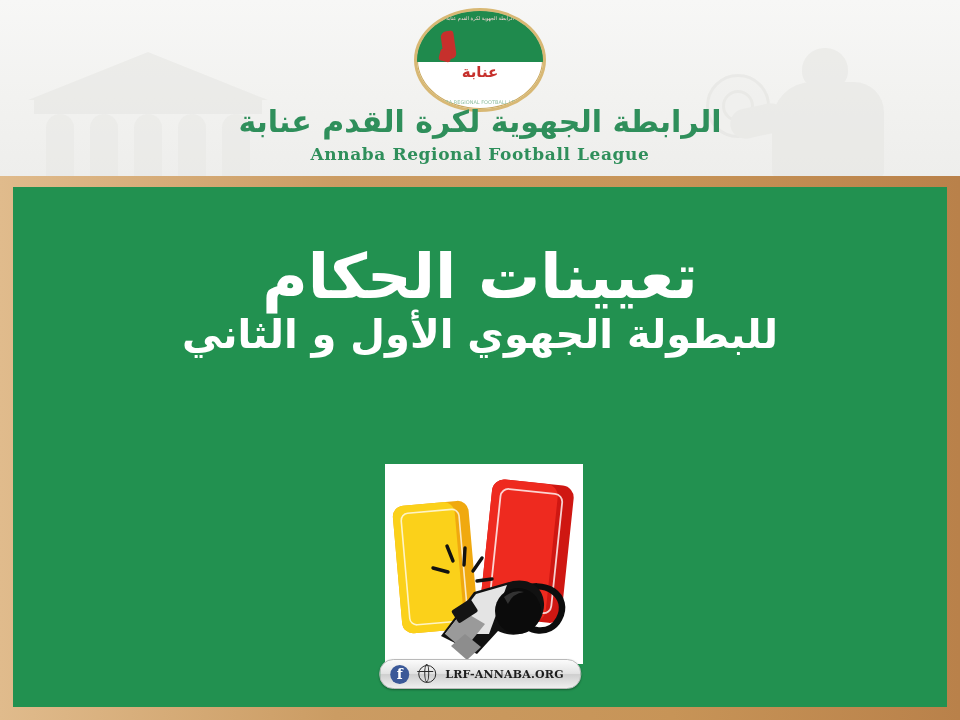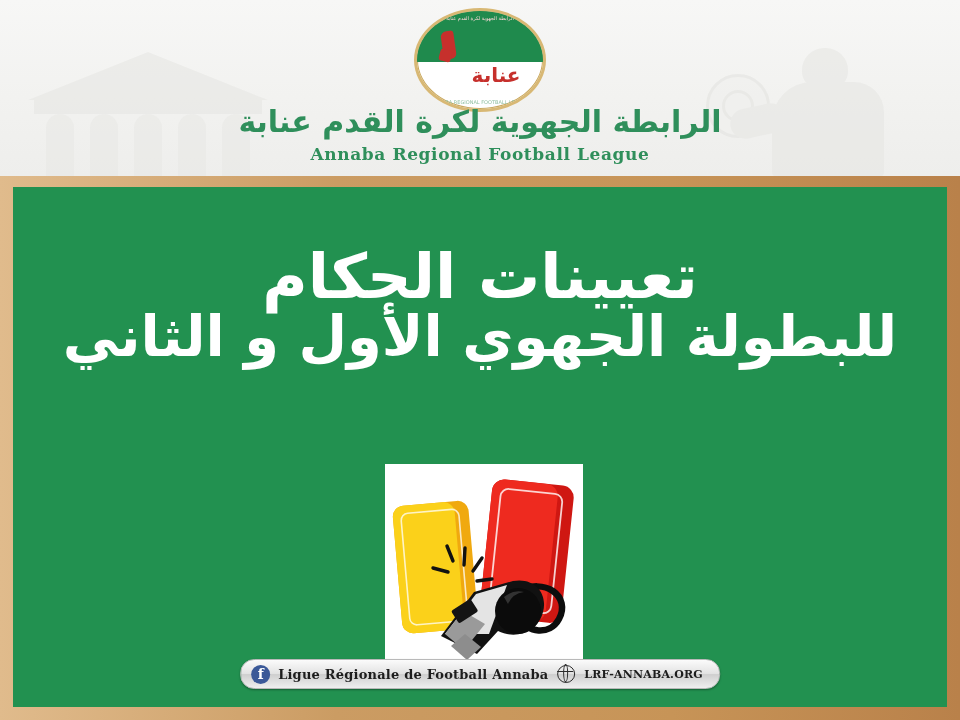--- a/index.html
+++ b/index.html
@@ -172,25 +172,24 @@
     width: 12px; height: 12px;
     background: #c6302c;
     border-radius: 3px;
     transform: rotate(22deg);
   }
   .crest .crest-annaba {
     position: absolute;
     left: 0; top: 52px;
     width: 100%;
     text-align: center;
-    font-size: 20px;
+    font-size: 15px;
     font-weight: bold;
     color: #c6302c;
     direction: rtl;
-    padding-left: 16px;
   }
   .crest .crest-bottom-arc {
     position: absolute;
     left: 0; bottom: 4px;
     width: 100%;
     text-align: center;
     font-size: 5px;
     color: #8fbf9f;
     white-space: nowrap;
     direction: rtl;
@@ -256,21 +255,22 @@
     font-weight: bold;
     color: #ffffff;
     line-height: 1.02;
     white-space: nowrap;
   }
   .title-line.l1 {
     font-size: 62px;
     letter-spacing: 2px;
   }
   .title-line.l2 {
-    font-size: 56px;
+    font-size: 40px;
+    margin-top: 6px;
     letter-spacing: 0px;
   }
 
   
   .art-box {
     position: absolute;
     left: 372px;
     top: 277px;
     width: 198px;
     height: 200px;
@@ -423,20 +423,19 @@
             <rect x="68" y="140" width="23" height="15" rx="2" transform="rotate(-33 79 147)" fill="#141414"></rect>
             <circle cx="133" cy="147" r="23" fill="#0b0b0b"></circle>
             <path d="M119 133 a23 23 0 0 1 20 -5 a20 20 0 0 0 -16 12 z" fill="#3a3a3a" opacity="0.85"></path>
             <path d="M96 183 L82 196 L66 182 L80 170 Z" fill="#8d8d8d"></path>
           </g>
         </svg>
       </div>
 
       <div class="footer-pill">
         <span class="fb-icon">f</span>
-        <span class="pill-text small-caps">Ligue Régionale de Football Annaba</span>
         <span class="globe-icon"></span>
         <span class="pill-text pill-url">LRF-ANNABA.ORG</span>
       </div>
 
     </div>
   </div>
 </div>
 
 </body></html>

